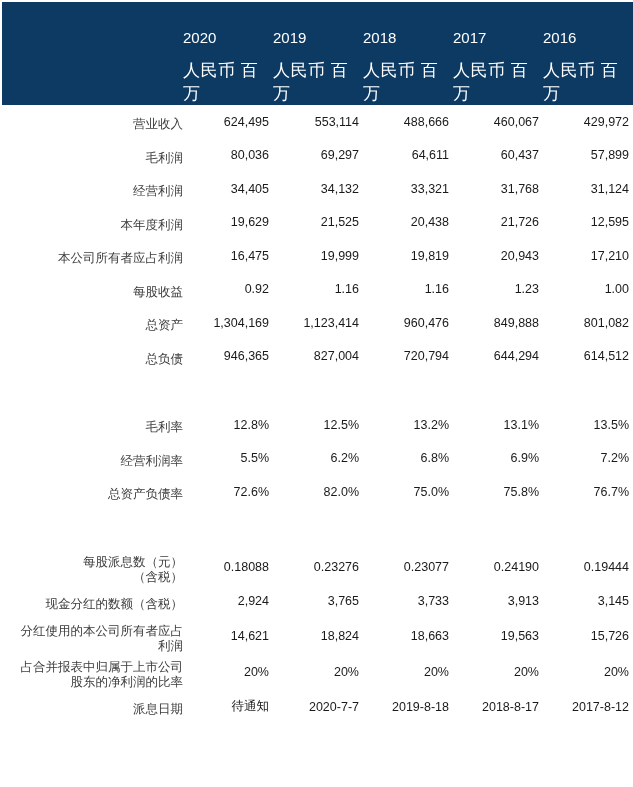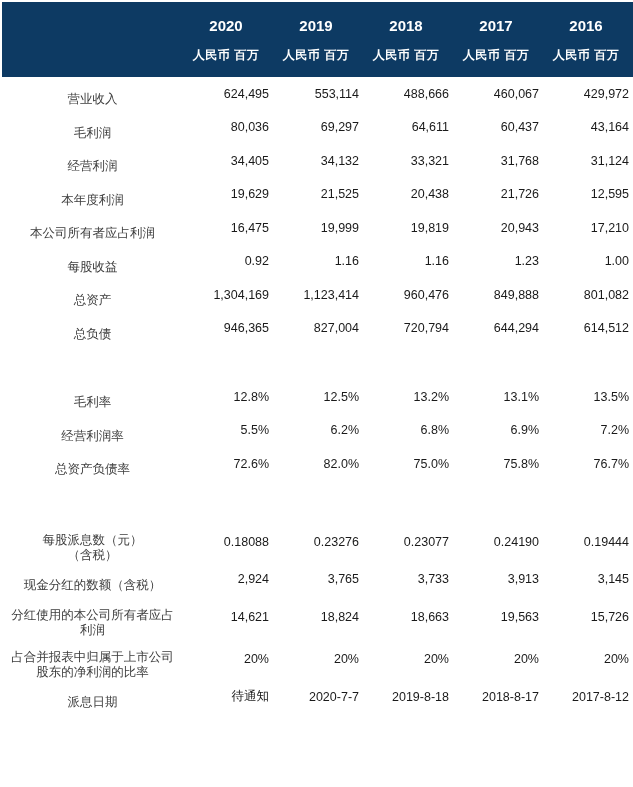--- a/index.html
+++ b/index.html
@@ -25,35 +25,35 @@
     width:631px;
     border-collapse:collapse;
     table-layout:fixed;
   }
   table.fin col.c-label{width:181px;}
   table.fin col.c-year{width:90px;}
 
   thead th{
     background:var(--navy);
     color:var(--htext);
-    font-weight:bold;
+    font-weight:normal;
     vertical-align:middle;
-    padding:4px 4px 0 0;
-    text-align:center;
+    padding:16px 4px 0 0;
+    text-align:left;
   }
   tr.year-row th{height:38px;font-size:15px;}
-  tr.unit-row th{height:30px;font-size:12px;vertical-align:top;padding-top:3px;letter-spacing:0.5px;}
+  tr.unit-row th{height:30px;font-size:17px;vertical-align:top;padding-top:3px;letter-spacing:0.5px;}
   tr.unit-row th.lbl, tr.year-row th.lbl{background:var(--navy);}
 
   tbody tr.data-row{height:33.5px;}
   tbody td{vertical-align:middle;font-size:12.5px;}
   td.lbl{
     color:var(--ltext);
-    text-align:center;
-    padding:12px 0 0 0;
+    text-align:right;
+    padding:6px 0 0 0;
     white-space:pre-line;
     line-height:15px;
   }
   td.val{
     color:var(--vtext);
     text-align:right;
     padding:0 4px 0 0;
     white-space:nowrap;
   }
   tr.spacer td{padding:0;border:0;}
@@ -98,21 +98,21 @@
         <td class="val">488,666</td>
         <td class="val">460,067</td>
         <td class="val">429,972</td>
       </tr>
       <tr class="data-row">
         <td class="lbl">毛利润</td>
         <td class="val">80,036</td>
         <td class="val">69,297</td>
         <td class="val">64,611</td>
         <td class="val">60,437</td>
-        <td class="val">43,164</td>
+        <td class="val">57,899</td>
       </tr>
       <tr class="data-row">
         <td class="lbl">经营利润</td>
         <td class="val">34,405</td>
         <td class="val">34,132</td>
         <td class="val">33,321</td>
         <td class="val">31,768</td>
         <td class="val">31,124</td>
       </tr>
       <tr class="data-row">

